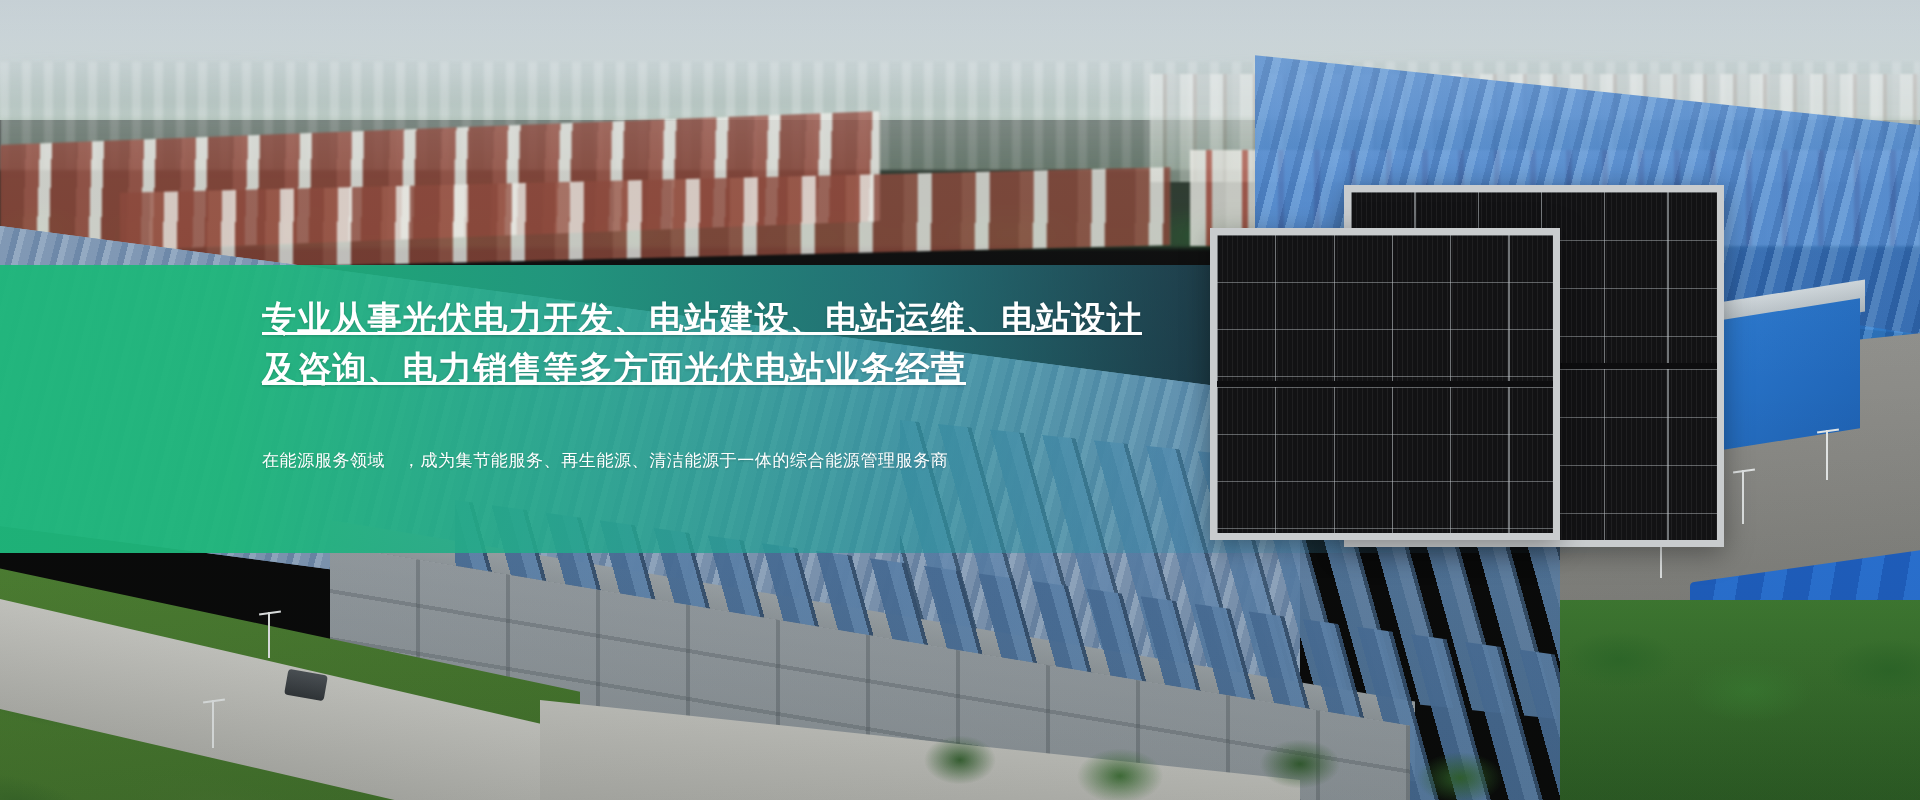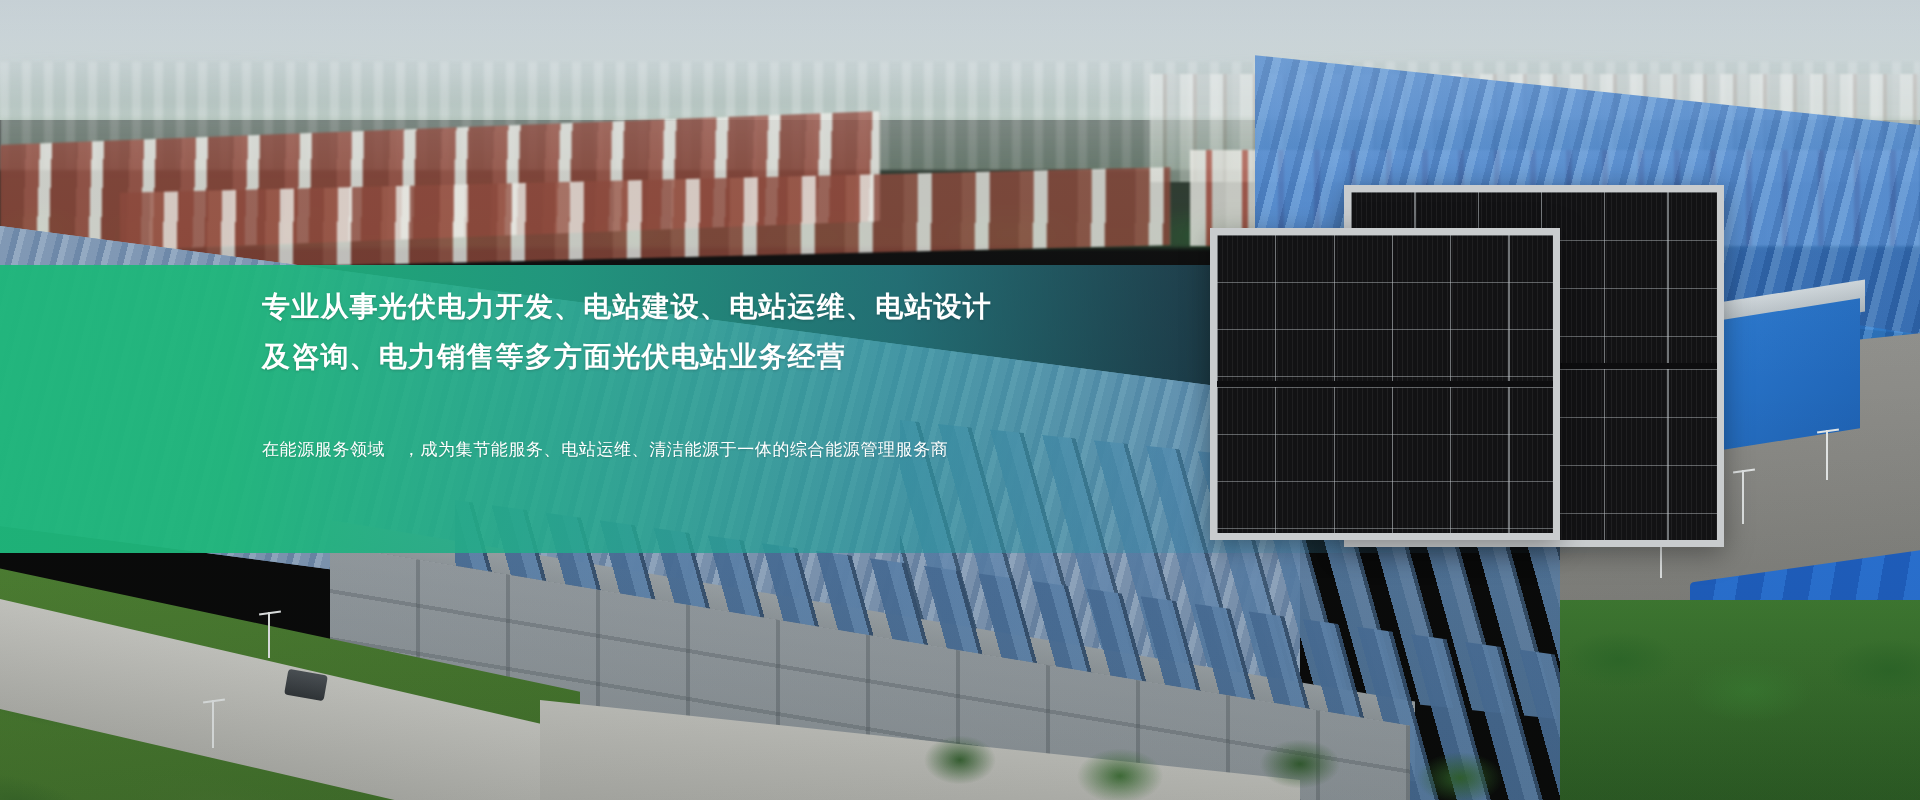--- a/index.html
+++ b/index.html
@@ -217,24 +217,25 @@
         rgba(31,182,123,0.97) 0%,
         rgba(31,182,123,0.95) 14%,
         rgba(36,168,140,0.88) 34%,
         rgba(44,150,158,0.70) 55%,
         rgba(56,140,170,0.40) 72%,
         rgba(70,135,178,0.14) 86%,
         rgba(80,130,180,0.00) 100%);
   }
   .banner-inner { position:absolute; left:262px; top:0; width:1100px; }
   .headline {
-    margin-top:17px;
-    color:#fff; font-size:28px; font-weight:bold; line-height:50px;
+    margin-top:28px;
+    color:#fff; font-size:34px; font-weight:bold; line-height:50px;
     letter-spacing:1.2px; text-shadow:0 1px 3px rgba(0,0,0,.18);
     white-space:pre-line;
+    text-decoration:underline;
   }
   .subline {
     margin-top:54px;
     color:#fff; font-size:17px; font-weight:normal; line-height:28px;
     letter-spacing:.6px; text-shadow:0 1px 2px rgba(0,0,0,.18);
   }
 
   
   .panel { position:absolute; background:#c9ccce; padding:7px;
            box-shadow:0 6px 26px rgba(0,0,0,.35); }
@@ -300,21 +301,21 @@
     <div class="lamp" style="left:268px;top:612px;height:46px;"></div>
     <div class="lamp" style="left:212px;top:700px;height:48px;"></div>
 
     <div class="grade"></div>
   </div>
 
   <div class="banner">
     <div class="banner-inner">
       <div class="headline">专业从事光伏电力开发、电站建设、电站运维、电站设计
 及咨询、电力销售等多方面光伏电站业务经营</div>
-      <div class="subline">在能源服务领域　，成为集节能服务、电站运维、清洁能源于一体的综合能源管理服务商</div>
+      <div class="subline">在能源服务领域　，成为集节能服务、再生能源、清洁能源于一体的综合能源管理服务商</div>
     </div>
   </div>
 
   <div class="panel panel-back">
     <div class="glass">
       <div class="half"></div>
       <div class="half"></div>
     </div>
   </div>
 

